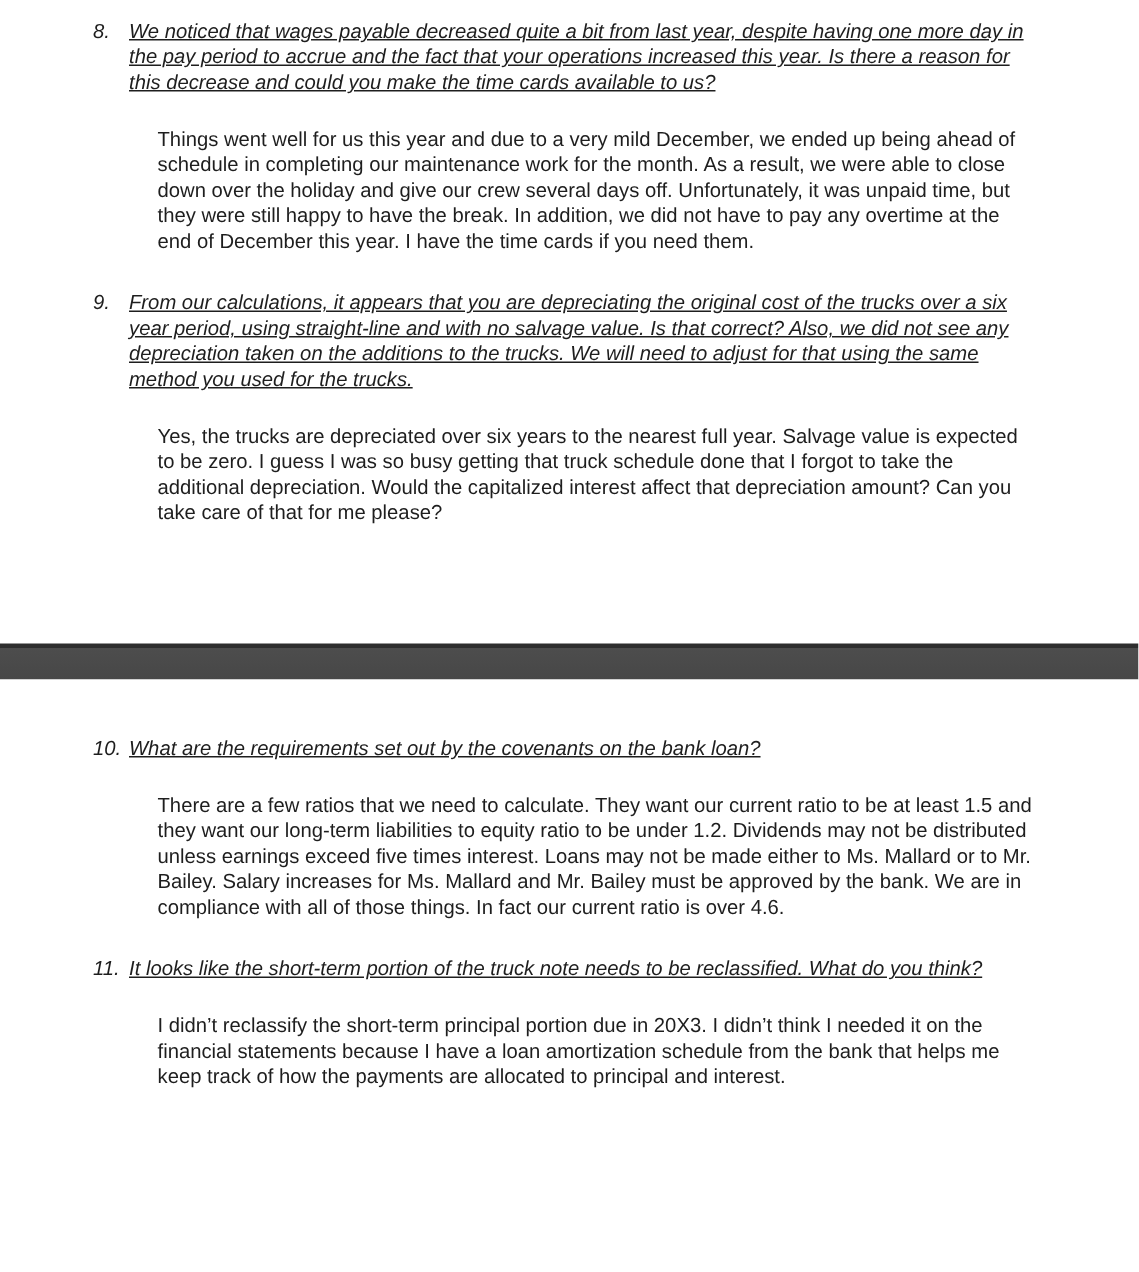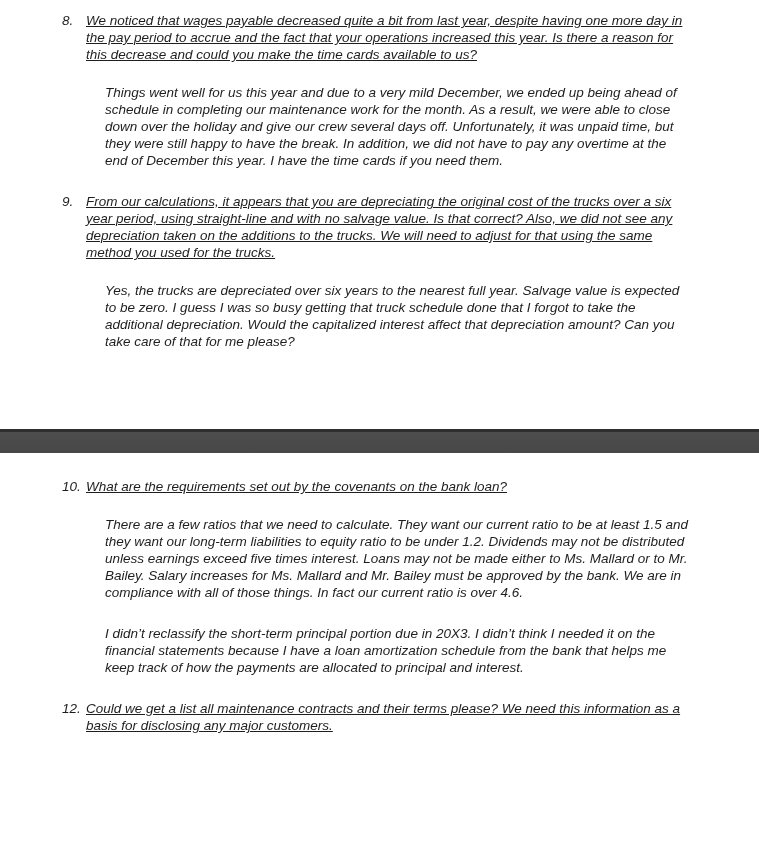--- a/index.html
+++ b/index.html
@@ -22,21 +22,21 @@
     background: #ffffff;
   }
   .page {
     background: #ffffff;
     box-sizing: border-box;
     padding: 12px 70px 0 62px;
     overflow: hidden;
     flex-shrink: 0;
   }
   .page-1 { height: 429px; }
-  .page-2 { height: 395px; padding-top: 25px; flex-grow: 1; }
+  .page-2 { height: 395px; padding-top: 37px; flex-grow: 1; }
   .page-separator {
     height: 24px;
     flex-shrink: 0;
     background: linear-gradient(to bottom, #2e2e2e 0px, #2e2e2e 3px, #4d4d4d 3px, #474747 100%);
   }
   .qa-item {
     margin-bottom: 24px;
   }
   .question {
     display: flex;
@@ -50,21 +50,20 @@
     flex-shrink: 0;
   }
   .q-text {
     flex: 1;
     text-decoration: underline;
   }
   .answer {
     margin-left: 43px;
     font-size: 13.5px;
     line-height: 17px;
-    font-style: italic;
   }
 </style>
 </head>
 <body>
 
 <div class="viewer">
 
   <div class="page page-1">
 
     <div class="qa-item">
@@ -91,25 +90,25 @@
 
     <div class="qa-item">
       <div class="question">
         <span class="q-num">10.</span>
         <span class="q-text">What are the requirements set out by the covenants on the bank loan?</span>
       </div>
       <div class="answer">There are a few ratios that we need to calculate. They want our current ratio to be at least 1.5 and they want our long-term liabilities to equity ratio to be under 1.2. Dividends may not be distributed unless earnings exceed five times interest.  Loans may not be made either to Ms. Mallard or to Mr. Bailey.  Salary increases for Ms. Mallard and Mr. Bailey must be approved by the bank. We are in compliance with all of those things. In fact our current ratio is over 4.6.</div>
     </div>
 
     <div class="qa-item">
+      <div class="question">
+        <span class="q-num">11.</span>
+        <span class="q-text">It looks like the short-term portion of the truck note needs to be reclassified. What do you think?</span>
+      </div>
       <div class="answer">I didn’t reclassify the short-term principal portion due in 20X3. I didn’t think I needed it on the financial statements because I have a loan amortization schedule from the bank that helps me keep track of how the payments are allocated to principal and interest.</div>
     </div>
 
     <div class="qa-item">
-      <div class="question">
-        <span class="q-num">12.</span>
-        <span class="q-text">Could we get a list all maintenance contracts and their terms please? We need this information as a basis for disclosing any major customers.</span>
-      </div>
     </div>
 
   </div>
 
 </div>
 
 </body></html>

